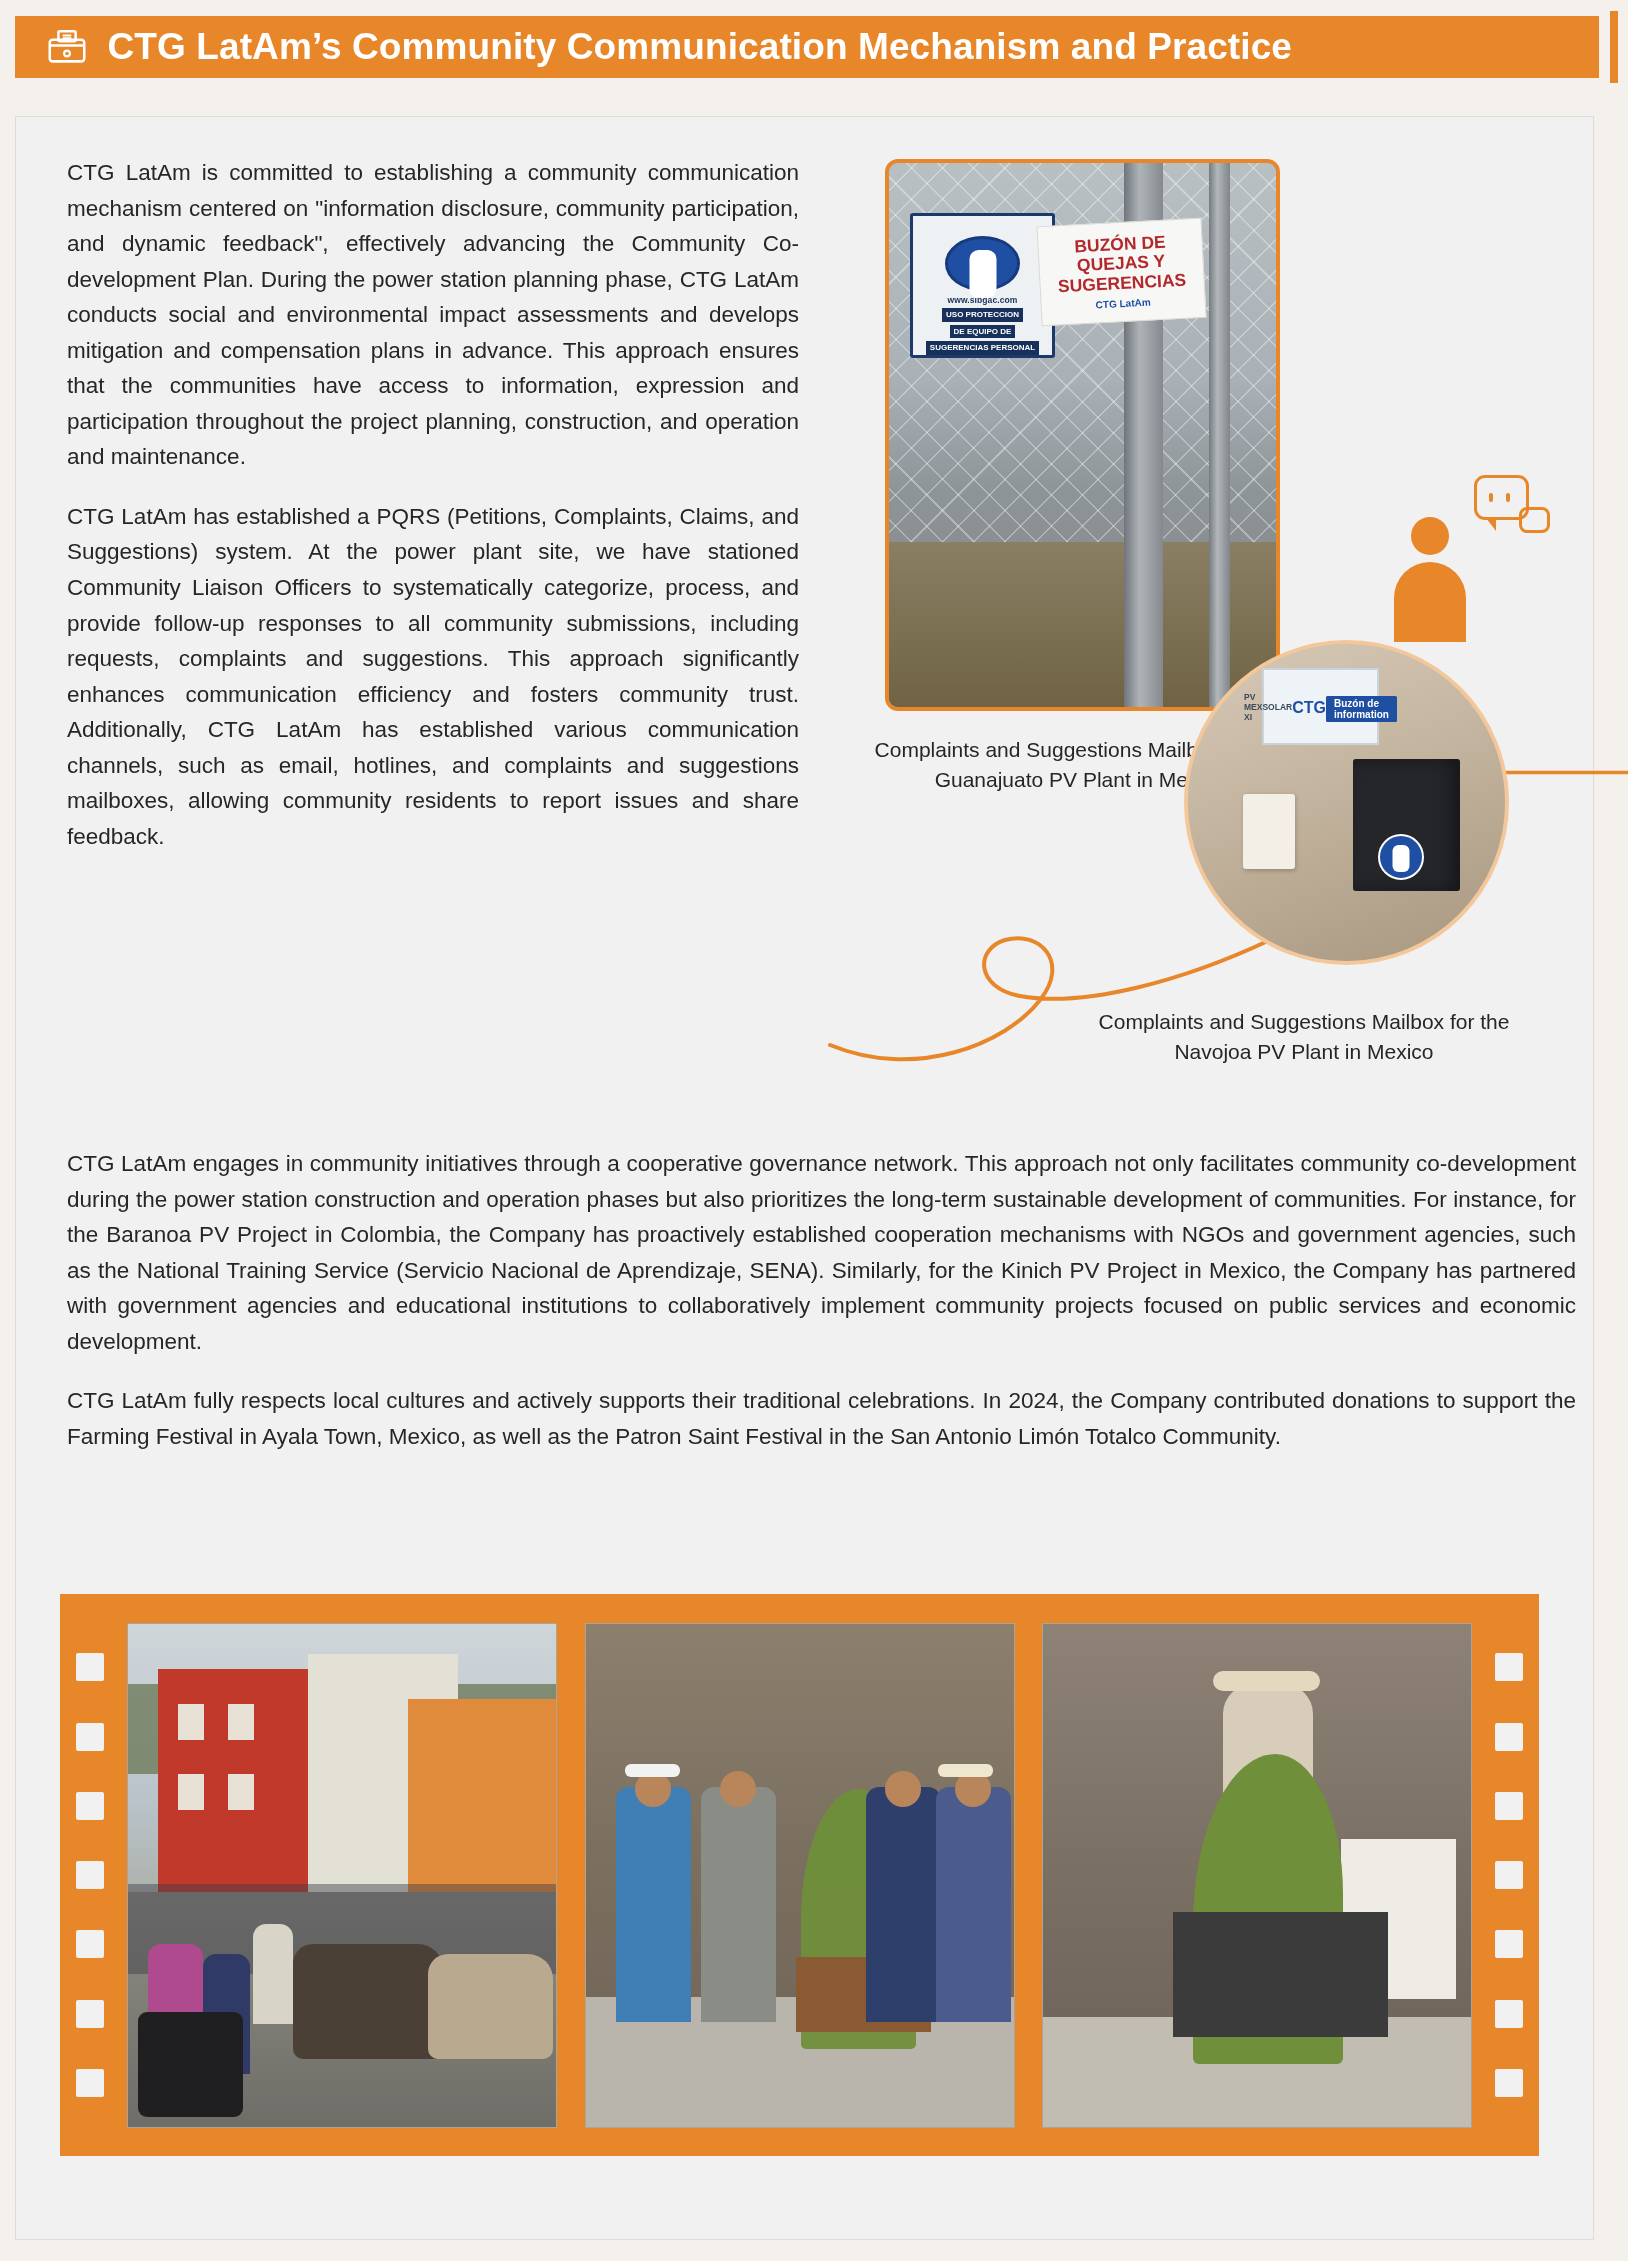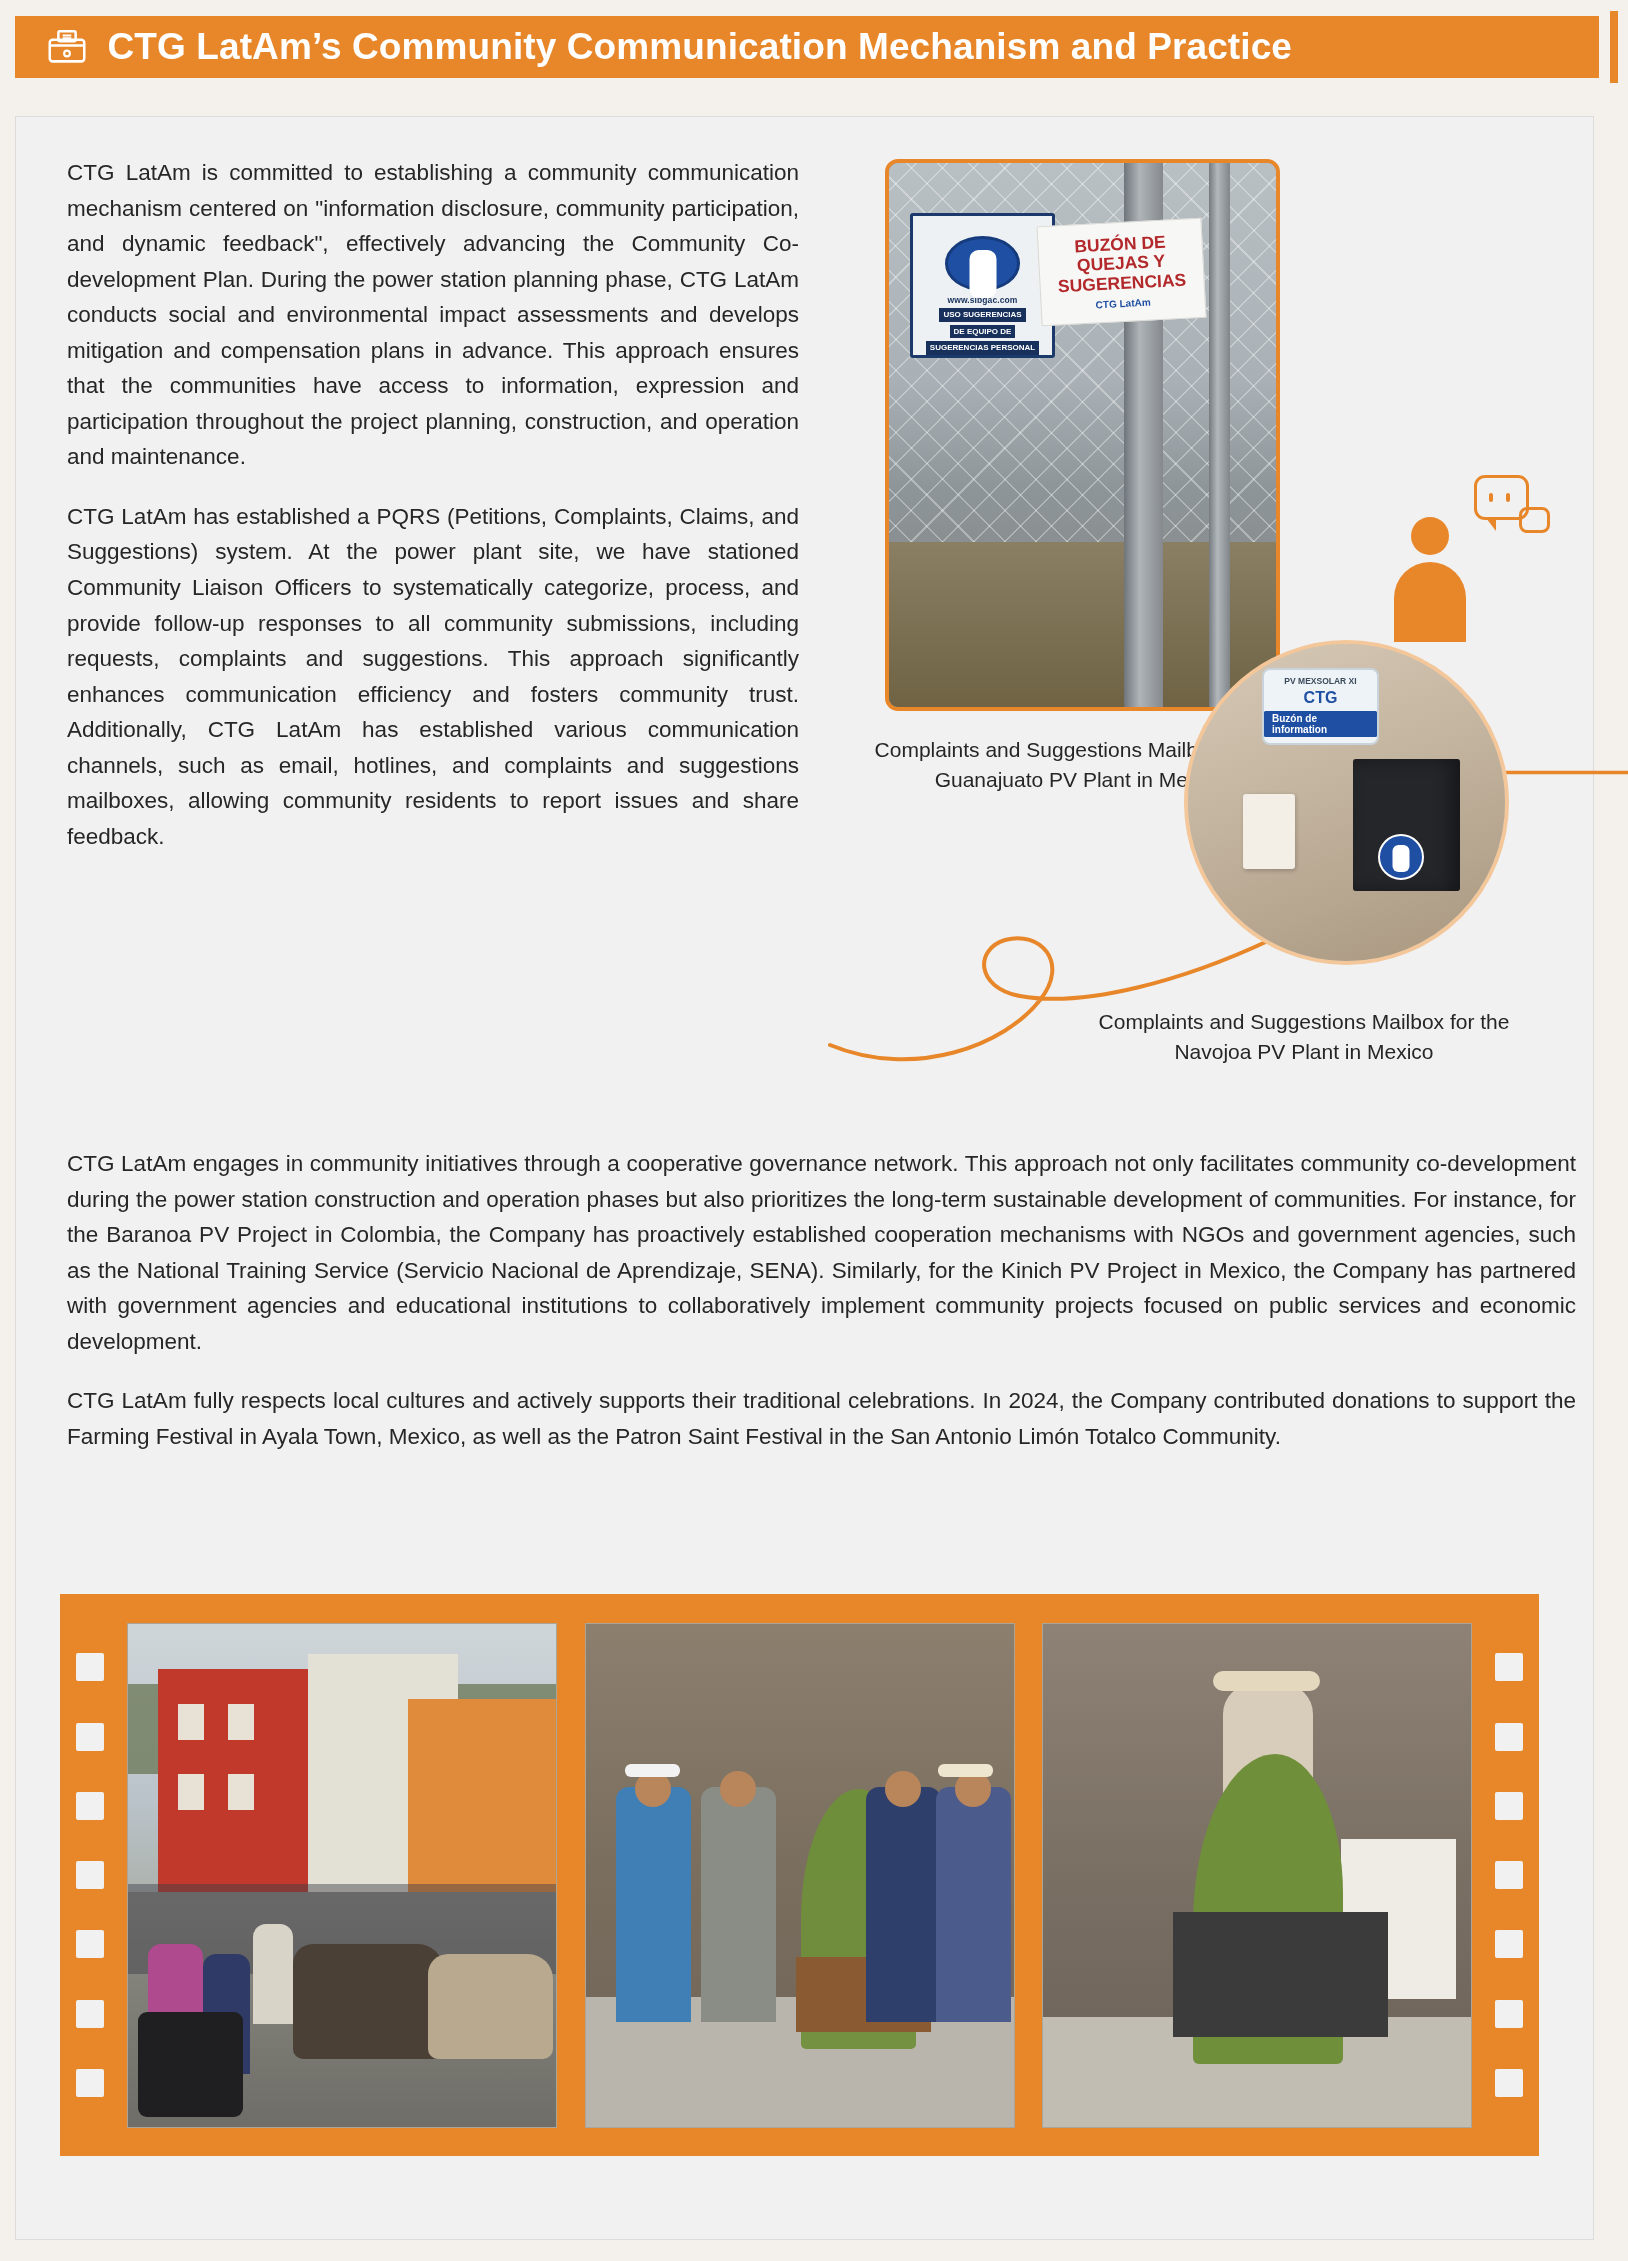--- a/index.html
+++ b/index.html
@@ -157,22 +157,22 @@
     width:325px; height:325px; border-radius:50%;
     border:4.5px solid #f3c79a; overflow:hidden;
     background:#cdbfae;
   }
   .pn-wall {
     position:absolute; inset:0;
     background: linear-gradient(160deg,#d6c9b6 0%,#c3b49f 45%,#a9977f 100%);
   }
   .pn-sign {
     position:absolute; left:74px; top:24px; width:117px; height:77px;
-    background:#eef3f8; border:2px solid #c9d3dc; border-radius:8px;
-    display:flex; flex-direction:column; align-items:center; justify-content:center;
+    background:#eef3f8; border:2px solid #c9d3dc; border-radius:0;
+    display:flex; flex-direction:row; align-items:center; justify-content:center;
   }
   .pn-sign-t1 { font-size:8.5px; font-weight:bold; color:#3b4a5a; }
   .pn-sign-t2 { font-size:16px; font-weight:bold; color:#1f4fa3; margin-top:3px; }
   .pn-sign-band {
     margin-top:4px; background:#1f4fa3; color:#fff; font-size:10px; font-weight:bold;
     padding:2px 8px; border-radius:1.5px;
   }
   .pn-box {
     position:absolute; left:165px; top:115px; width:107px; height:132px;
     background:#25262a; border-radius:3px;
@@ -334,21 +334,21 @@
 <div class="photo-guanajuato">
   <div class="pg-sky"></div>
   <div class="pg-fence"></div>
   <div class="pg-ground"></div>
   <div class="pg-post"></div>
   <div class="pg-post2"></div>
 
   <div class="pg-sign">
     <div class="pg-sign-circle"></div>
     <div class="pg-sign-txt">www.sibgac.com</div>
-    <div class="pg-sign-band">USO SUGERENCIAS</div>
+    <div class="pg-sign-band">USO PROTECCION</div>
     <div class="pg-sign-band">DE EQUIPO DE</div>
     <div class="pg-sign-band">SUGERENCIAS PERSONAL</div>
   </div>
 
   <div class="pg-banner">
     <div class="pg-banner-txt">BUZÓN DE</div>
     <div class="pg-banner-txt">QUEJAS Y</div>
     <div class="pg-banner-txt">SUGERENCIAS</div>
     <div class="pg-banner-sub">CTG LatAm</div>
   </div>

